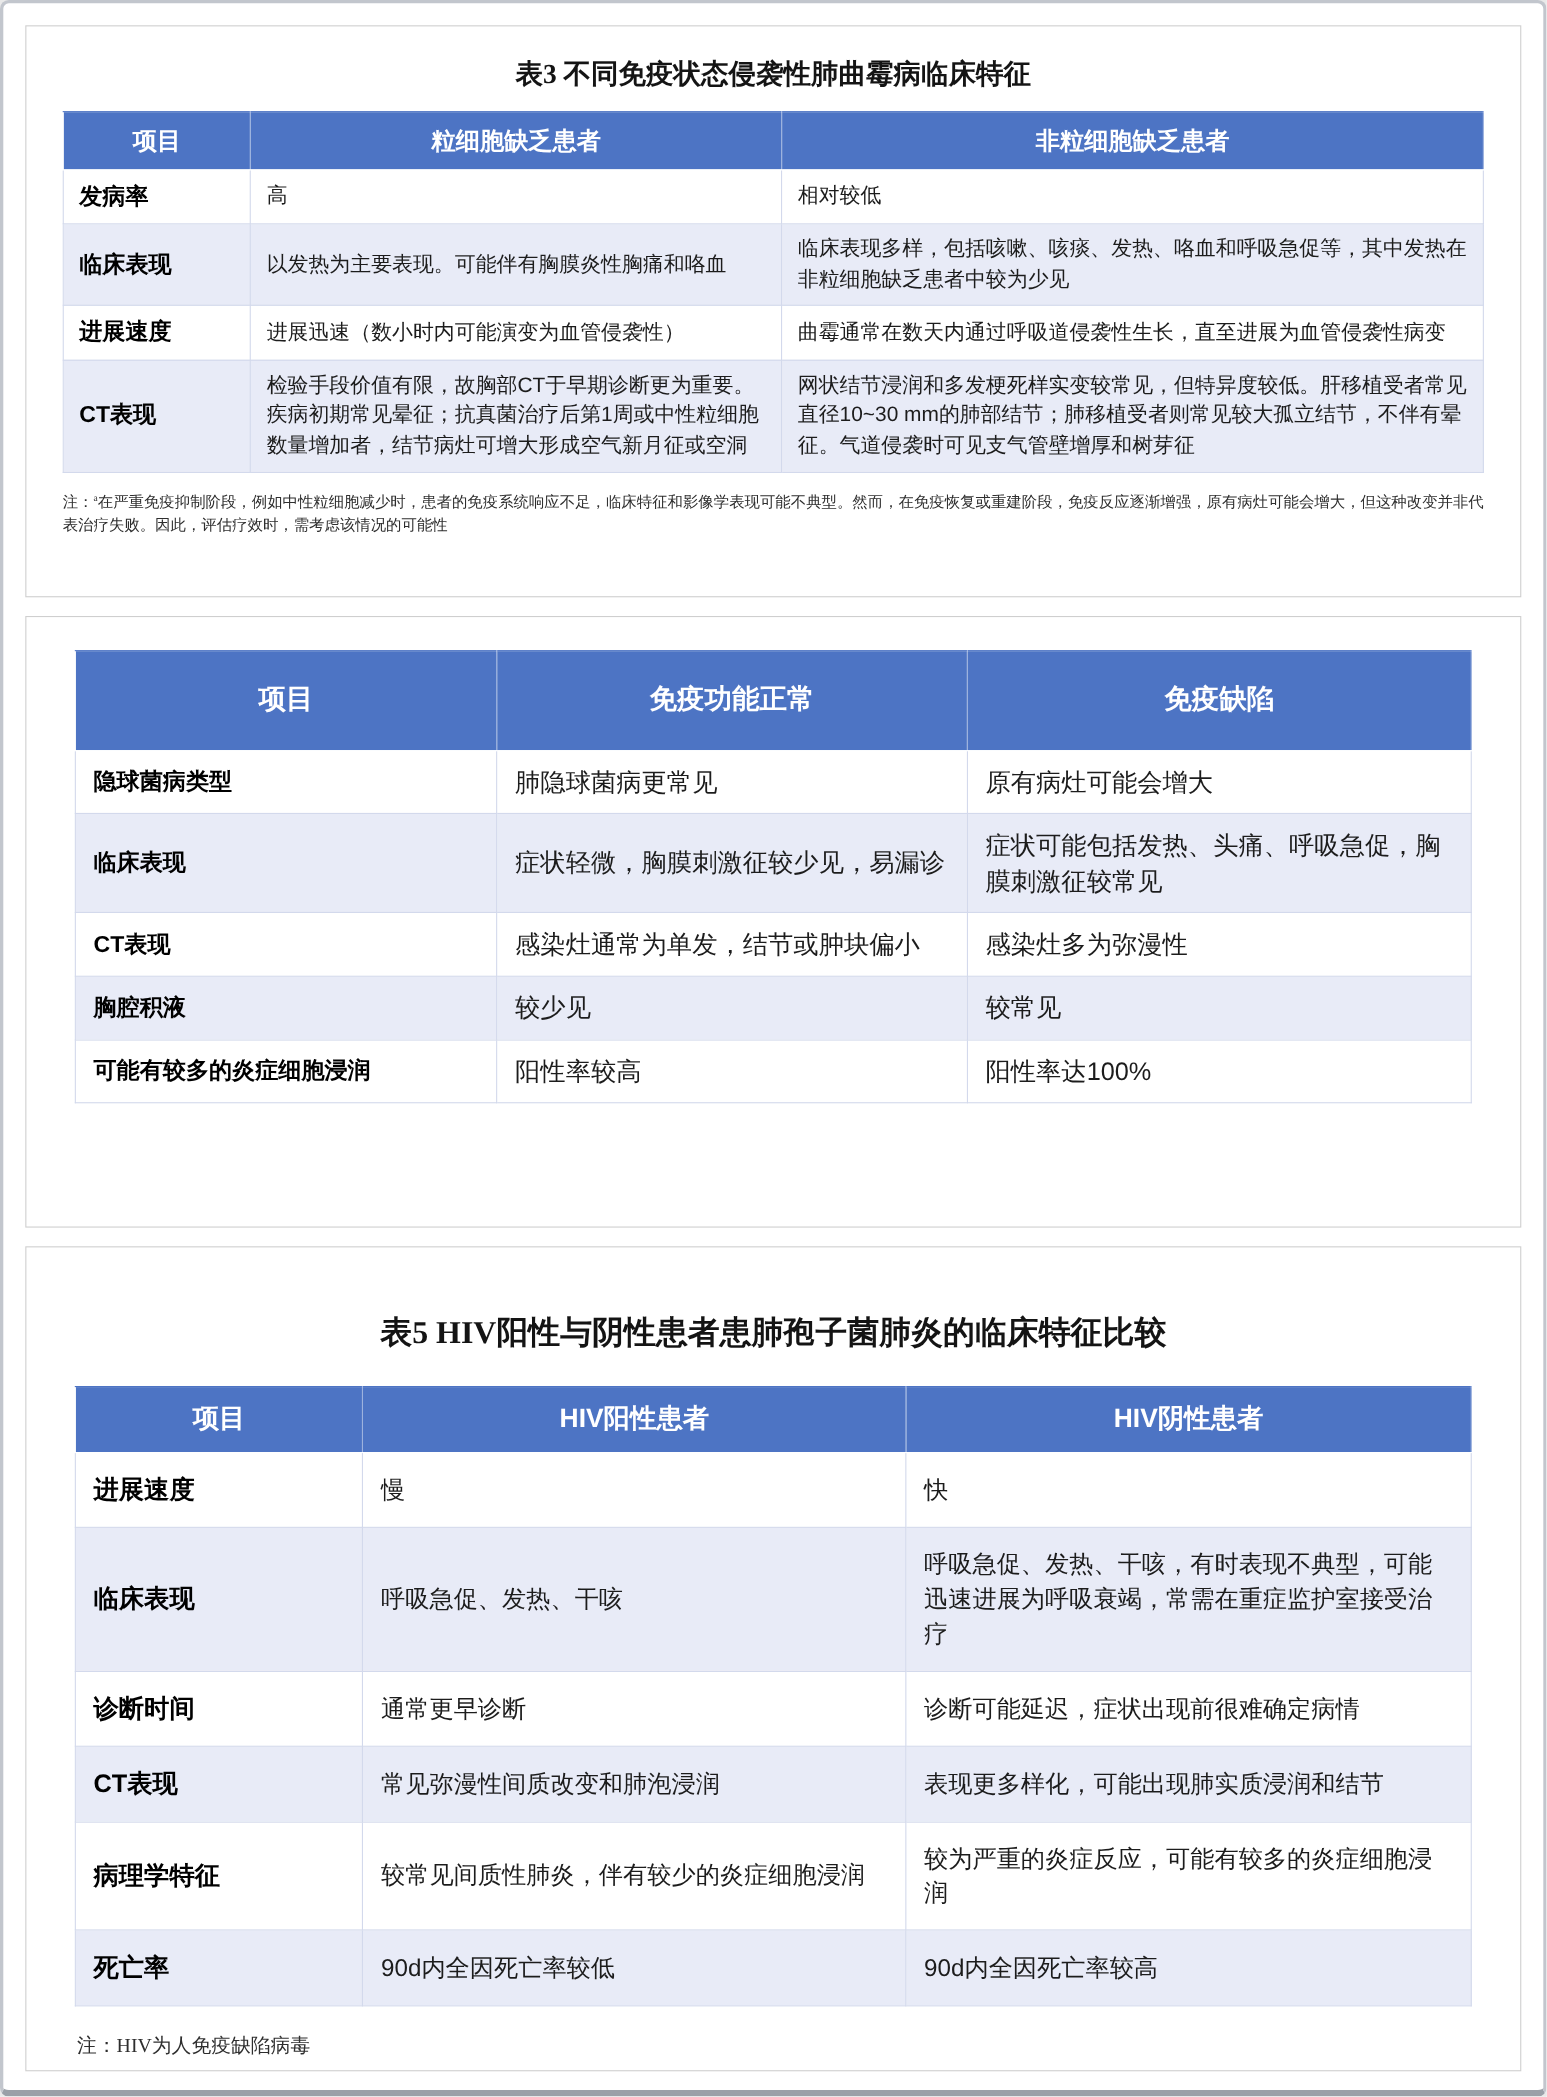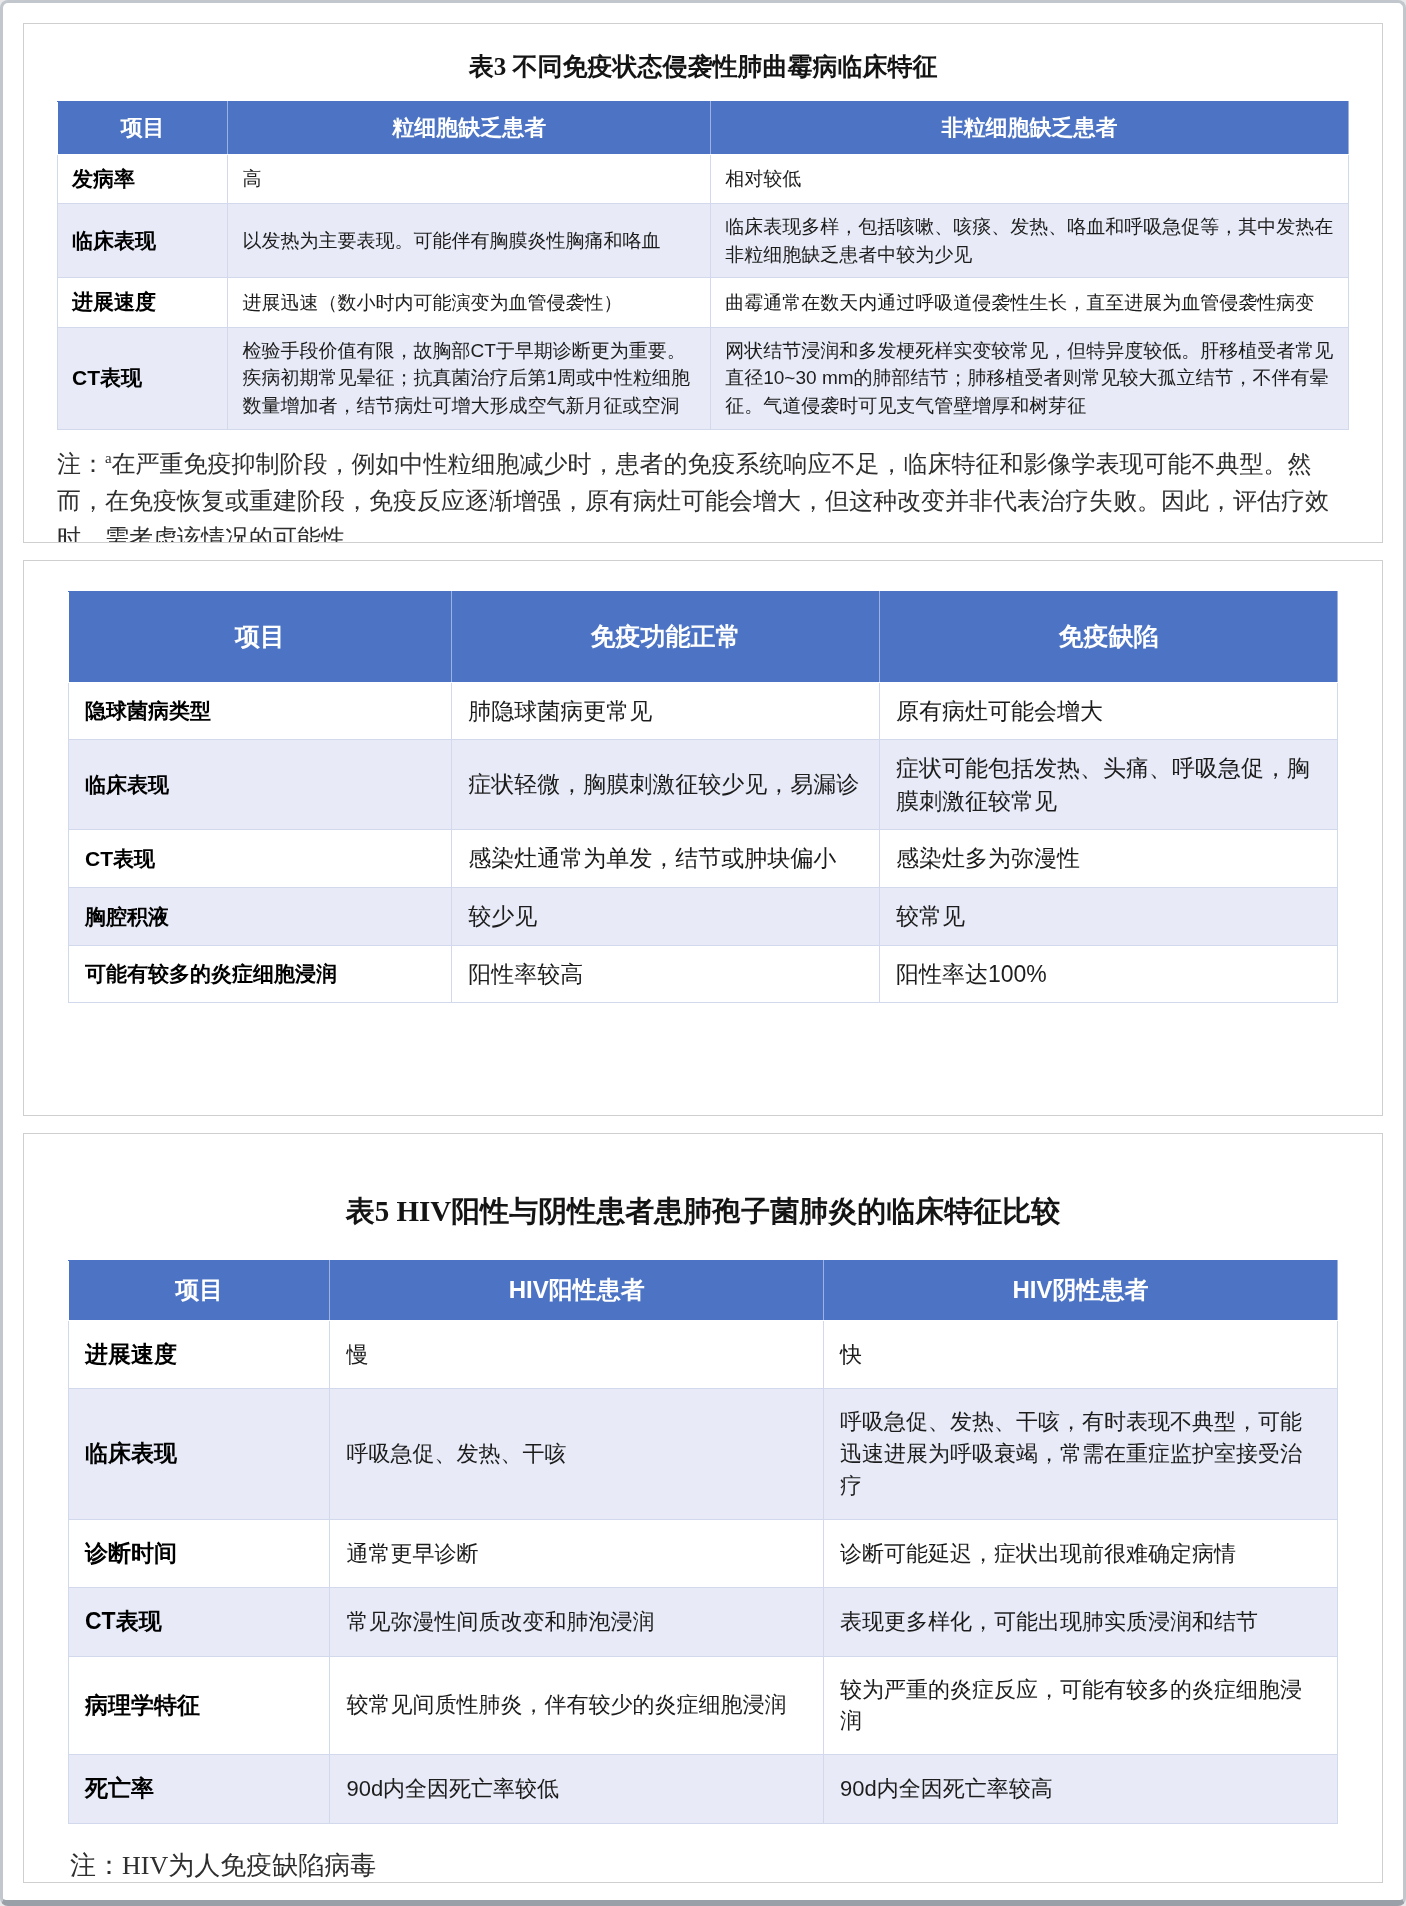--- a/index.html
+++ b/index.html
@@ -68,22 +68,22 @@
   .t5 { font-size:22px; line-height:1.45; }
   .t5 thead th { font-size:24px; padding:12px 8px; }
   .t5 tbody th { font-size:23px; padding:17px 10px 17px 16px; }
   .t5 tbody td { padding:17px 16px; }
   .t5 col.c1 { width:20.6%; } .t5 col.c2 { width:38.9%; } .t5 col.c3 { width:40.5%; }
 
   .note {
     font-family:"Liberation Serif","DejaVu Serif",serif;
     color:#2e2e2e;
   }
-  .card1 .note { font-size:24px; line-height:1.55; margin-top:16px; }
-  .card3 .note { font-size:26px; line-height:1.5; margin-top:22px; padding-left:2px; }
+  .card1 .note { font-size:14px; line-height:1.55; margin-top:16px; }
+  .card3 .note { font-size:18px; line-height:1.5; margin-top:22px; padding-left:2px; }
   .note sup { font-size:0.62em; }
 </style>
 </head>
 <body>
 
 <div class="page">
 
   <section class="card card1">
     <h2 class="tbl-title">表3 不同免疫状态侵袭性肺曲霉病临床特征</h2>
     <table class="tbl t3">

